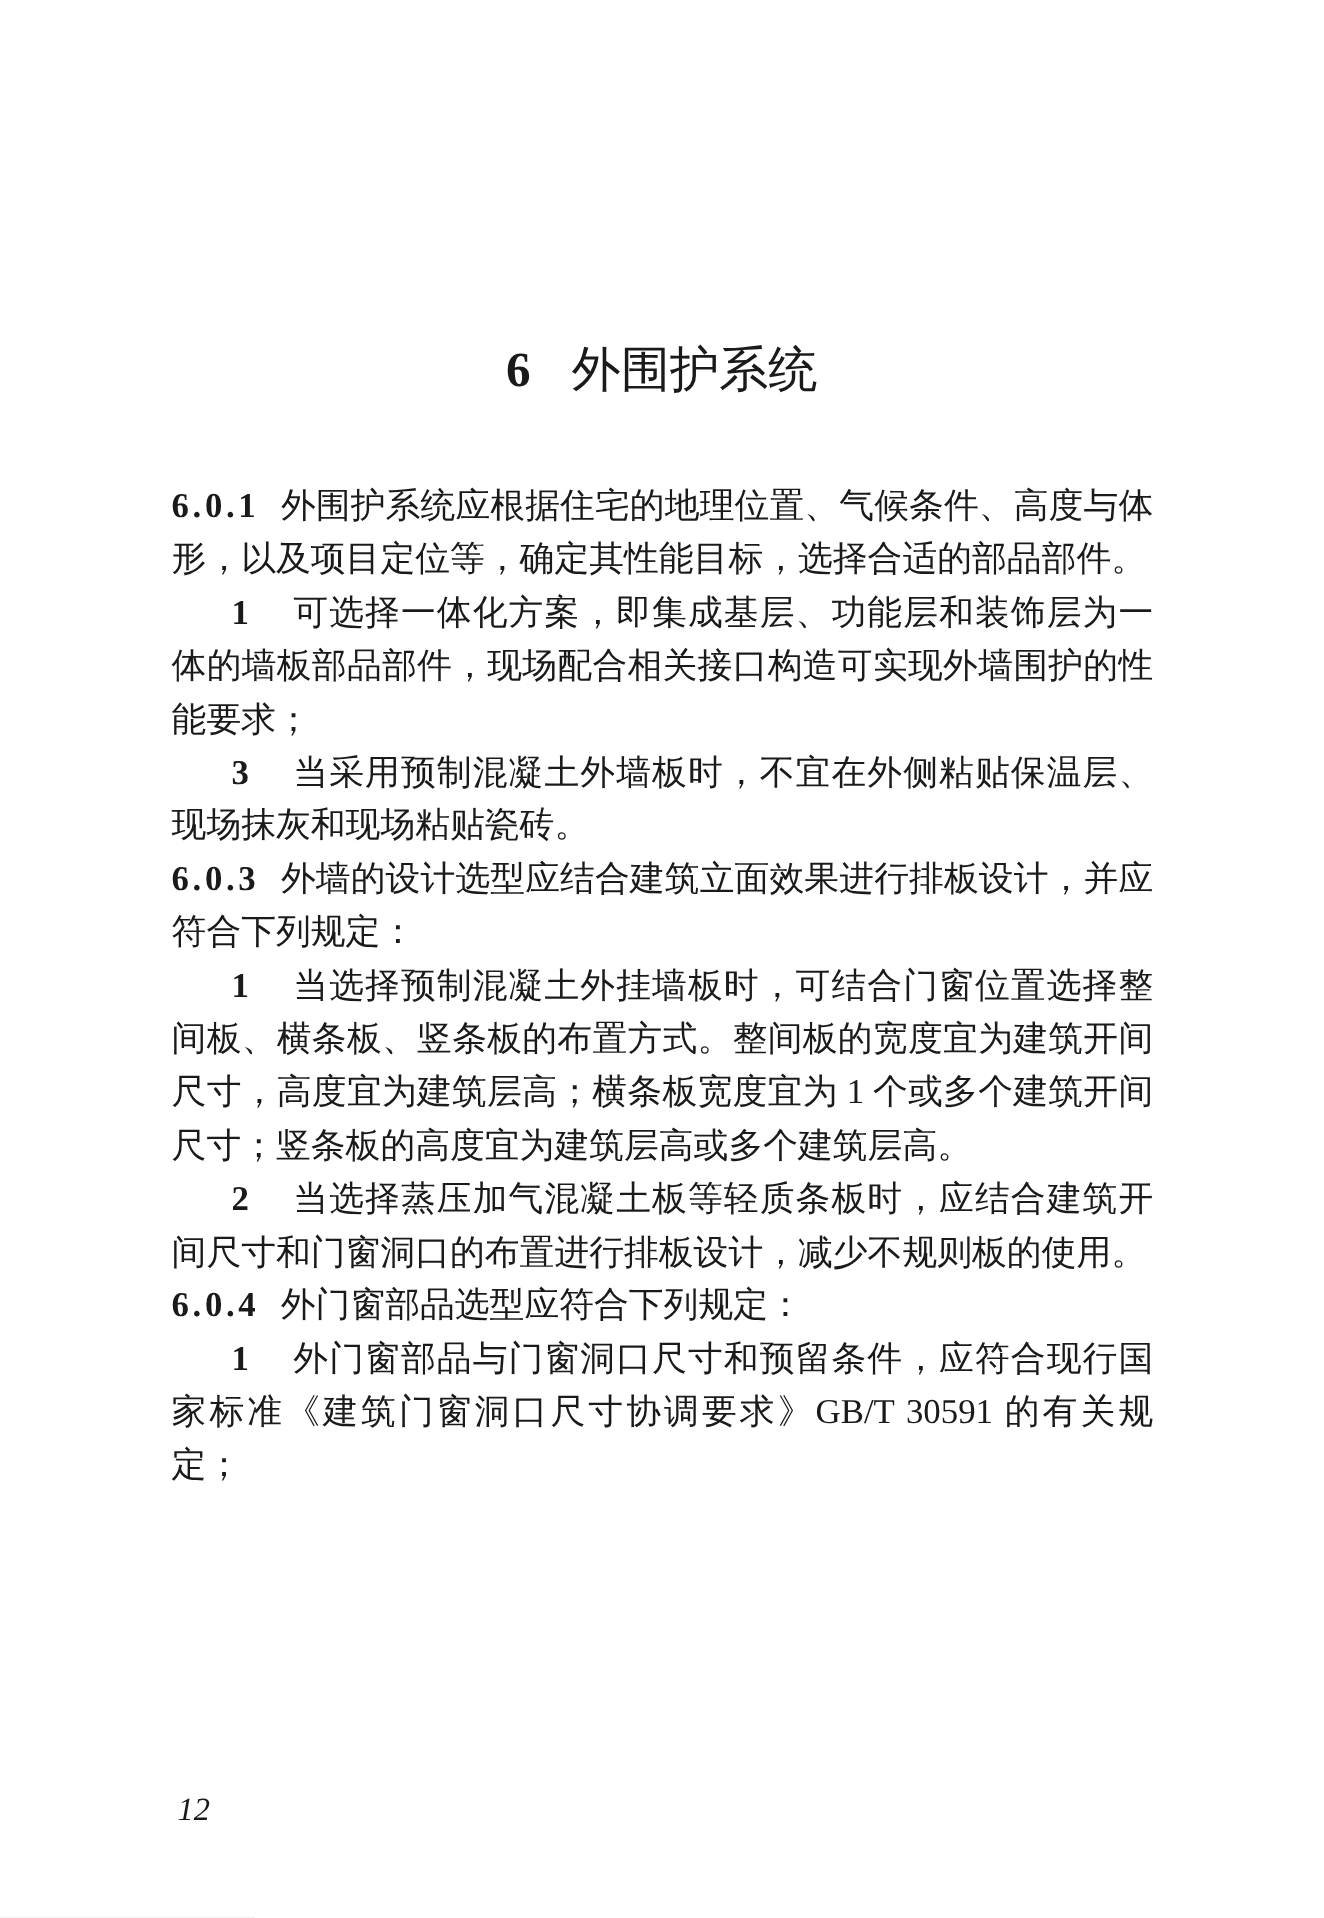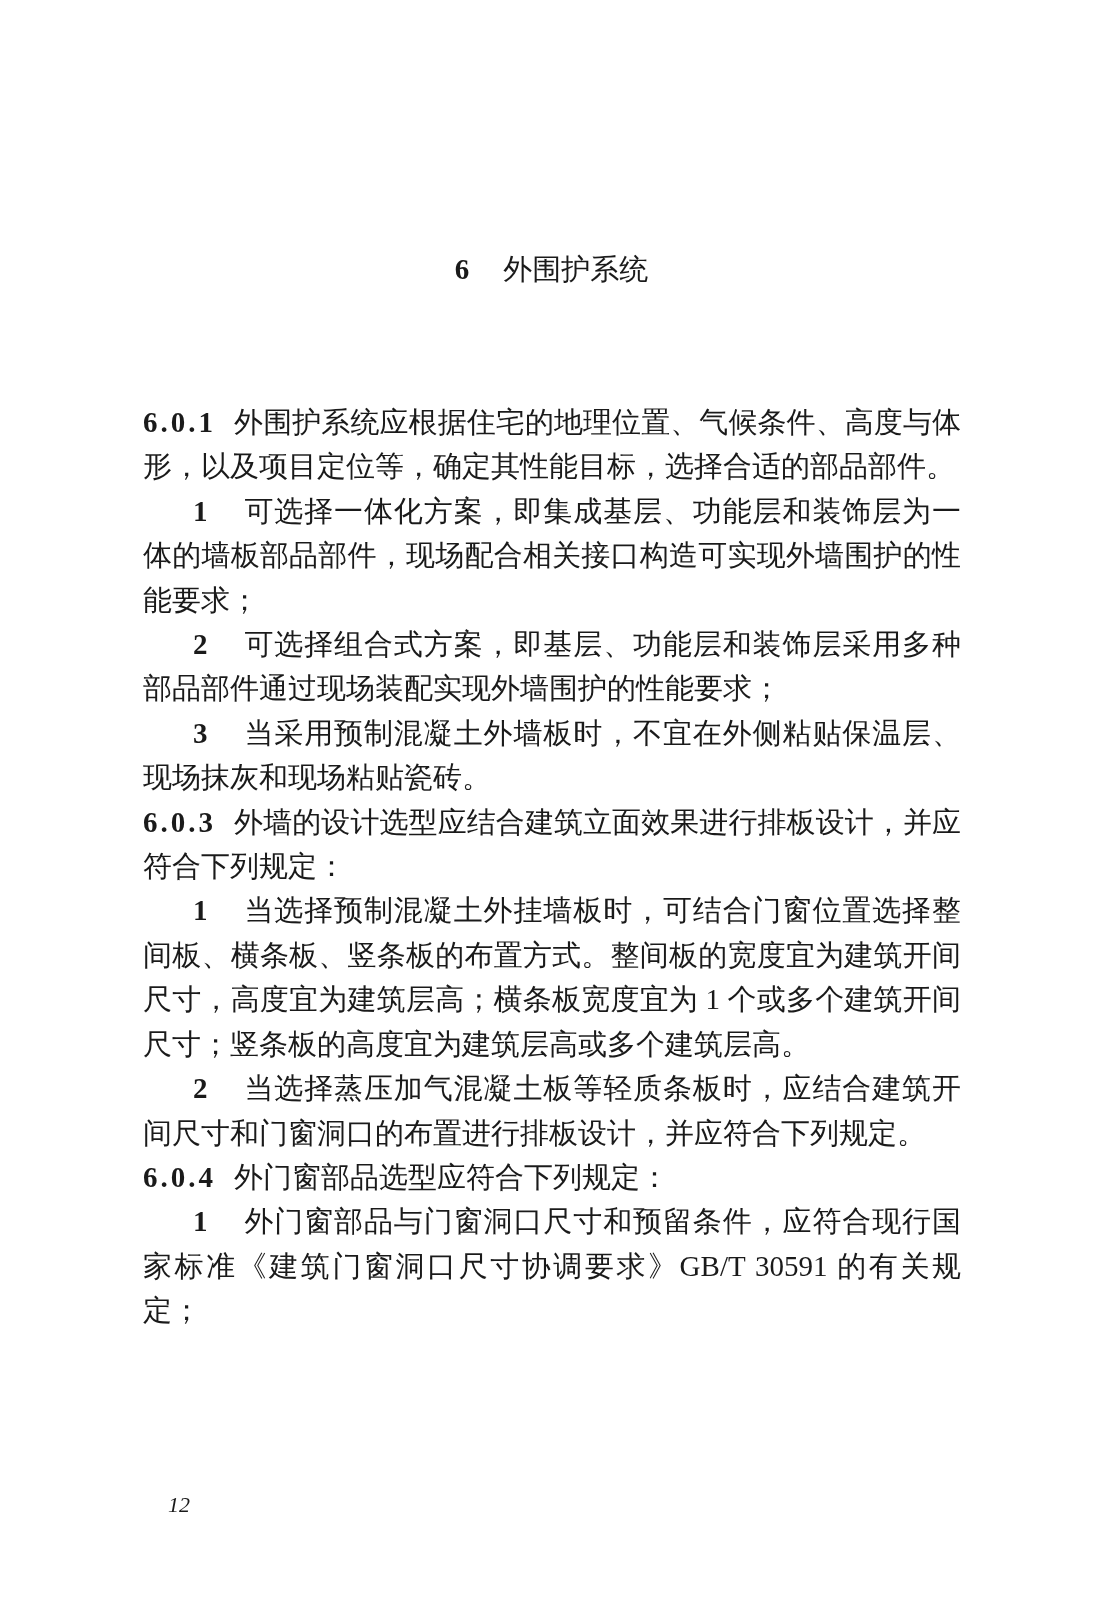--- a/index.html
+++ b/index.html
@@ -12,26 +12,26 @@
     width: 1103px;
     height: 1598px;
     margin: 0 auto;
     background: #ffffff;
     color: #1a1a1a;
     font-family: "Liberation Serif", "DejaVu Serif", serif;
     overflow: hidden;
   }
   .chapter-title {
     position: absolute;
-    top: 253px;
+    top: 285px;
     left: 0;
     width: 100%;
     margin: 0;
     text-align: center;
-    font-size: 29px;
+    font-size: 41px;
     line-height: 1.15;
     font-weight: 400;
     white-space: nowrap;
   }
   .chapter-title .chapter-num {
     font-weight: 700;
     margin-right: 34px;
   }
   .content {
     position: absolute;
@@ -56,50 +56,49 @@
   }
   p.clause .num-label {
     letter-spacing: 3px;
     margin-right: 18px;
   }
   p.item .num-label {
     margin-right: 36px;
   }
   .page-number {
     position: absolute;
-    left: 168px;
+    left: 148px;
     top: 1492px;
-    font-size: 22px;
+    font-size: 27px;
     font-style: italic;
     line-height: 1.2;
   }
 </style>
 </head>
 <body>
 
 <div class="page">
 
   <h1 class="chapter-title"><span class="chapter-num">6</span><span>外围护系统</span></h1>
 
   <div class="content">
 
     <p class="para clause"><span class="num-label">6.0.1</span><span>外围护系统应根据住宅的地理位置、气候条件、高度与体形，以及项目定位等，确定其性能目标，选择合适的部品部件。</span></p>
 
 
     <p class="para item"><span class="num-label">1</span><span>可选择一体化方案，即集成基层、功能层和装饰层为一体的墙板部品部件，现场配合相关接口构造可实现外墙围护的性能要求；</span></p>
 
-    <p class="para item"><span class="num-label">2</span><span>可选择组合式方案，即基层、功能层和装饰层采用多种部品部件通过现场装配实现外墙围护的性能要求；</span></p>
 
     <p class="para item"><span class="num-label">3</span><span>当采用预制混凝土外墙板时，不宜在外侧粘贴保温层、现场抹灰和现场粘贴瓷砖。</span></p>
 
     <p class="para clause"><span class="num-label">6.0.3</span><span>外墙的设计选型应结合建筑立面效果进行排板设计，并应符合下列规定：</span></p>
 
     <p class="para item"><span class="num-label">1</span><span>当选择预制混凝土外挂墙板时，可结合门窗位置选择整间板、横条板、竖条板的布置方式。整间板的宽度宜为建筑开间尺寸，高度宜为建筑层高；横条板宽度宜为 1 个或多个建筑开间尺寸；竖条板的高度宜为建筑层高或多个建筑层高。</span></p>
 
-    <p class="para item"><span class="num-label">2</span><span>当选择蒸压加气混凝土板等轻质条板时，应结合建筑开间尺寸和门窗洞口的布置进行排板设计，并应符合下列规定。</span></p>
+    <p class="para item"><span class="num-label">2</span><span>当选择蒸压加气混凝土板等轻质条板时，应结合建筑开间尺寸和门窗洞口的布置进行排板设计，减少不规则板的使用。</span></p>
 
 
     <p class="para clause"><span class="num-label">6.0.4</span><span>外门窗部品选型应符合下列规定：</span></p>
 
     <p class="para item"><span class="num-label">1</span><span>外门窗部品与门窗洞口尺寸和预留条件，应符合现行国家标准《建筑门窗洞口尺寸协调要求》GB/T 30591 的有关规定；</span></p>
 
   </div>
 
   <div class="page-number">12</div>
 

